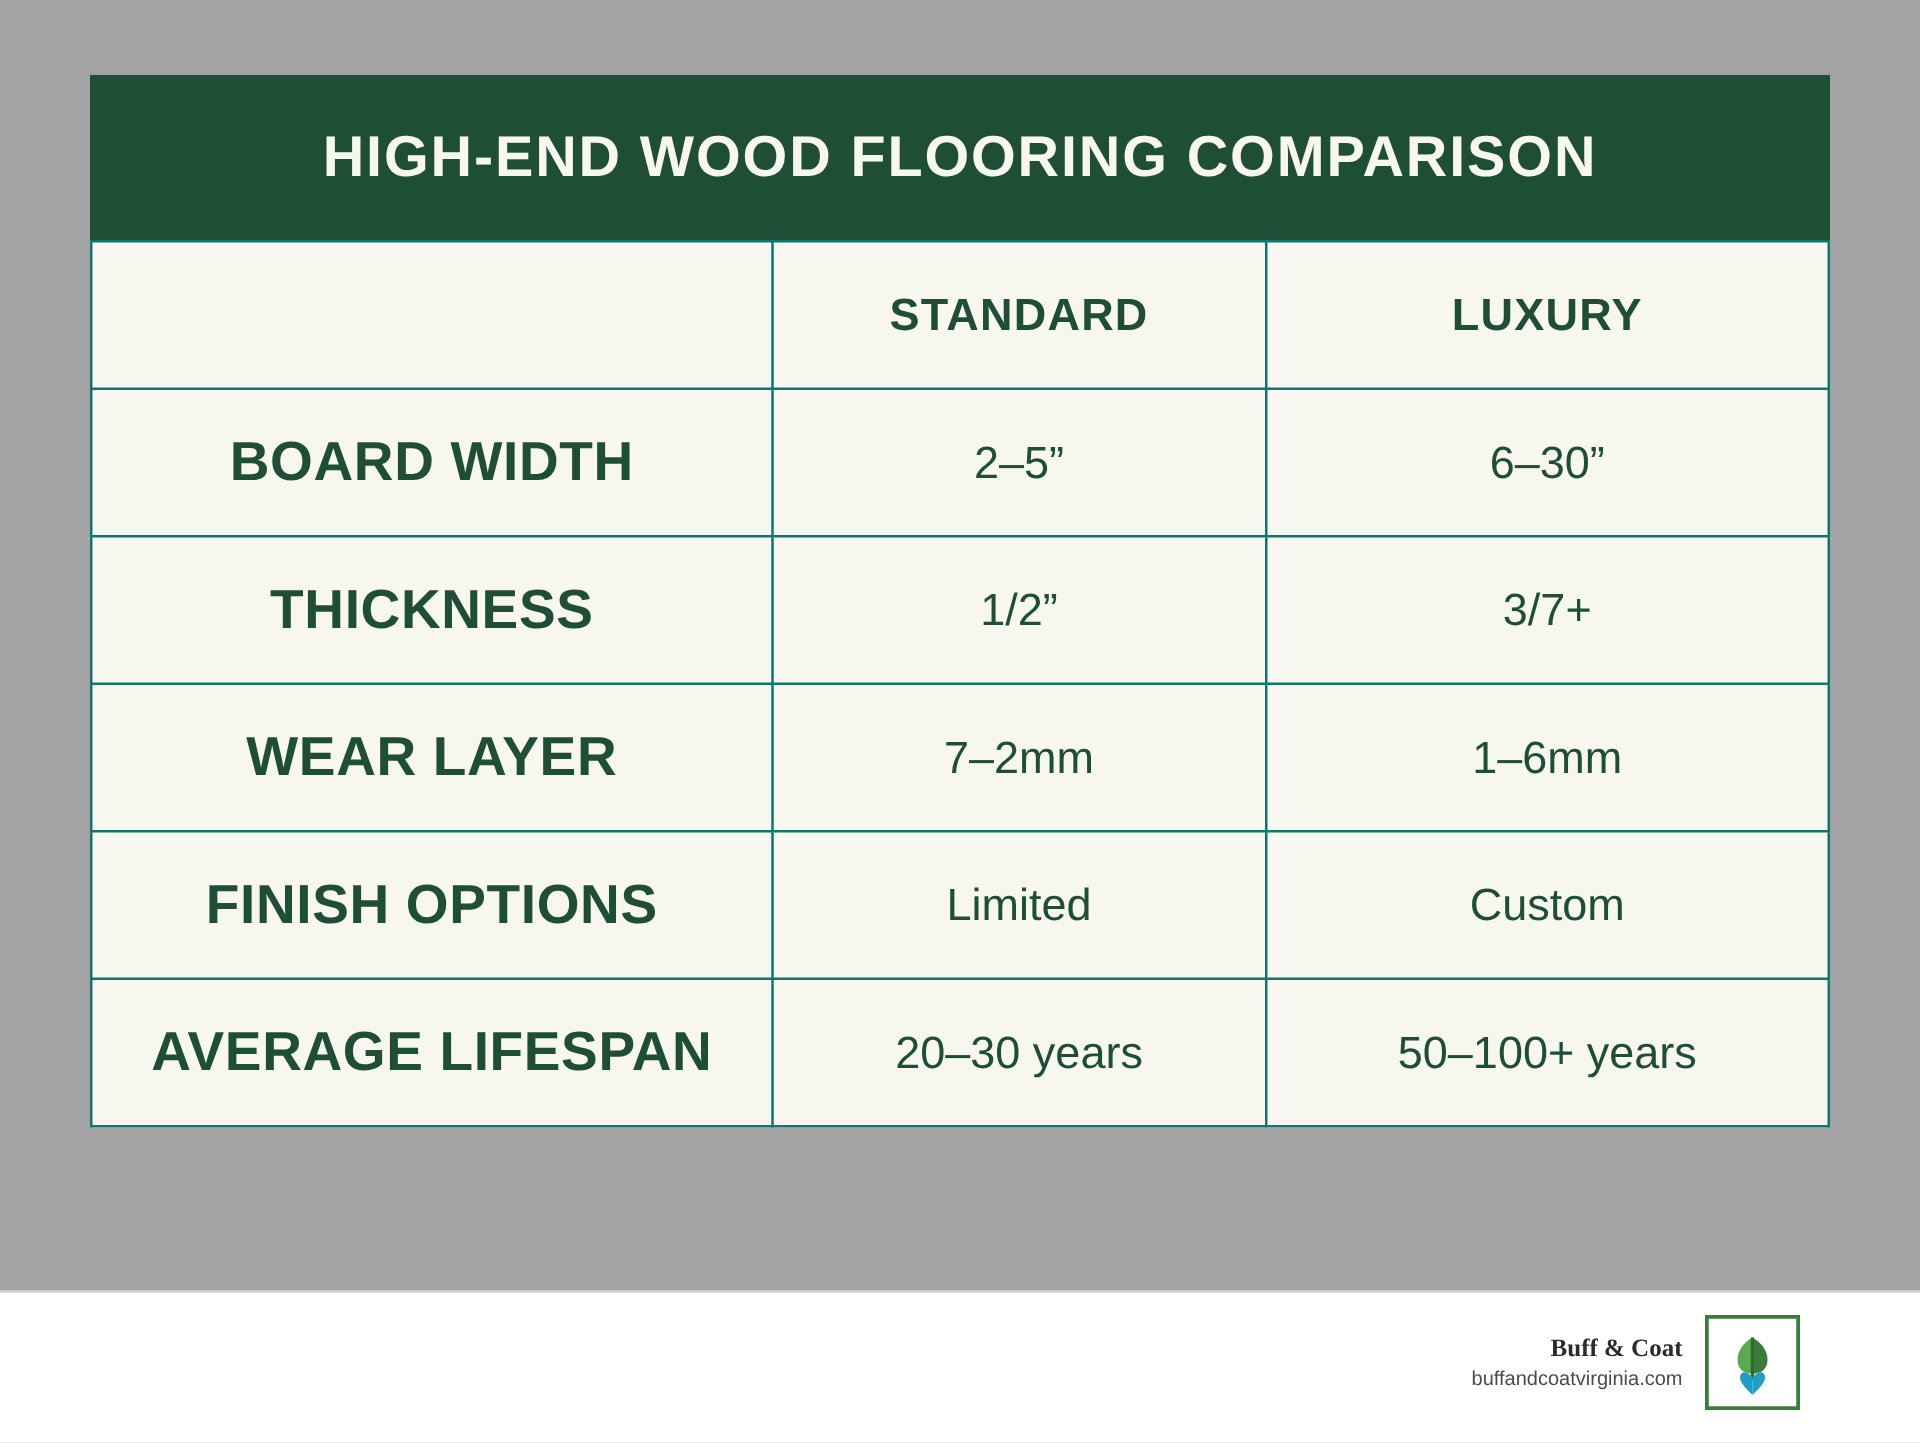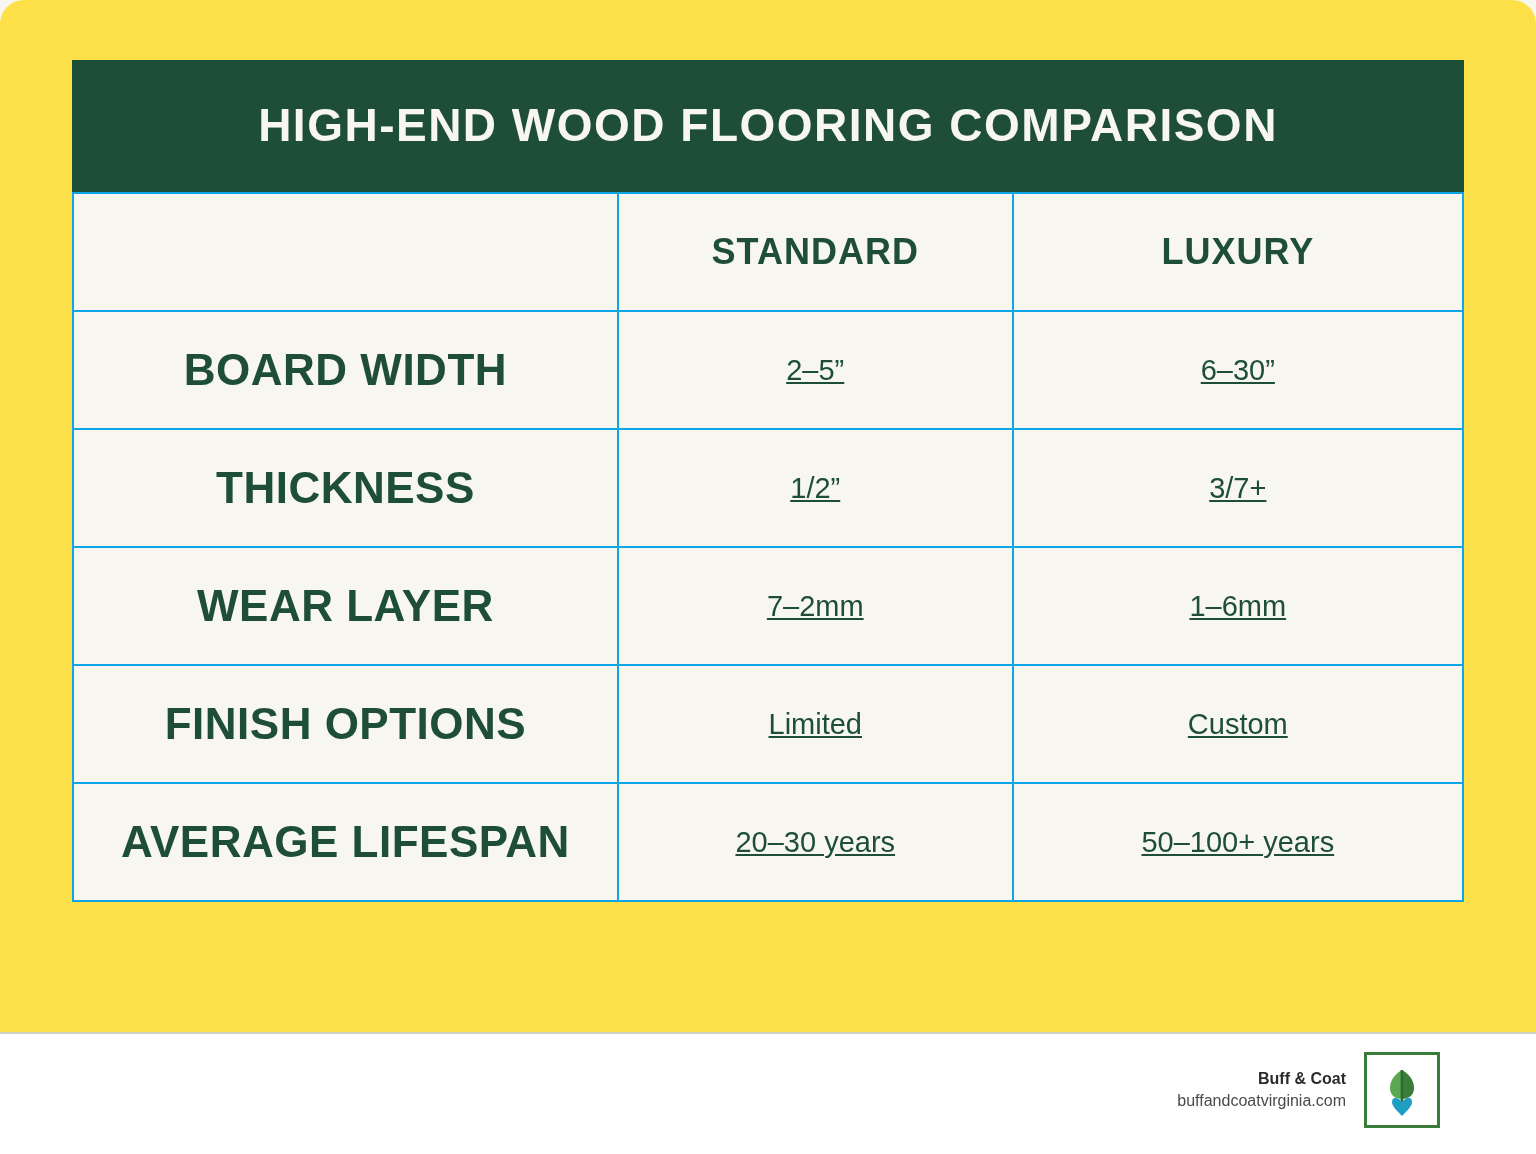--- a/index.html
+++ b/index.html
@@ -10,23 +10,22 @@
     width: 1536px;
     height: 1154px;
     background: #f7f6ef;
     font-family: "Liberation Sans", sans-serif;
     overflow: hidden;
   }
   .page {
     position: relative;
     width: 1536px;
     height: 1154px;
-    background: #fde047;
+    background: #a3a3a3;
     box-sizing: border-box;
-    border-radius: 24px;
   }
   .card {
     position: absolute;
     left: 72px;
     top: 60px;
     width: 1392px;
     background: #f7f6ef;
     box-sizing: border-box;
   }
   .table-title {
@@ -40,21 +39,21 @@
     box-sizing: border-box;
     text-transform: uppercase;
   }
   table.compare {
     width: 100%;
     border-collapse: collapse;
     table-layout: fixed;
     background: #f7f6ef;
   }
   table.compare td, table.compare th {
-    border: 2px solid #0ea5e9;
+    border: 2px solid #0f766e;
     color: #1e4f36;
     text-align: center;
     vertical-align: middle;
     height: 118px;
     box-sizing: border-box;
   }
   table.compare col.c1 { width: 39.2%; }
   table.compare col.c2 { width: 28.4%; }
   table.compare col.c3 { width: 32.4%; }
 
@@ -65,23 +64,22 @@
     letter-spacing: 1px;
     text-transform: uppercase;
   }
   .rowlabel {
     font-size: 44px;
     font-weight: bold;
     letter-spacing: 0.5px;
     text-transform: uppercase;
   }
   .cellval {
-    font-size: 29px;
+    font-size: 36px;
     font-weight: normal;
-    text-decoration: underline;
   }
   .footer-rule {
     position: absolute;
     left: 0;
     top: 1032px;
     width: 1536px;
     height: 2px;
     background: #cfcfc4;
   }
   .footer {
@@ -98,23 +96,24 @@
     top: 1052px;
     display: flex;
     align-items: center;
     gap: 18px;
   }
   .brand-text {
     text-align: right;
     line-height: 1.35;
   }
   .brand-name {
-    font-size: 16px;
+    font-size: 20px;
     font-weight: bold;
     color: #2b2b2b;
+    font-family: Liberation Serif, serif;
   }
   .brand-url {
     font-size: 16px;
     color: #4a4a4a;
   }
   .brand-logo {
     width: 76px;
     height: 76px;
     border: 3px solid #3a7d3a;
     background: #ffffff;

